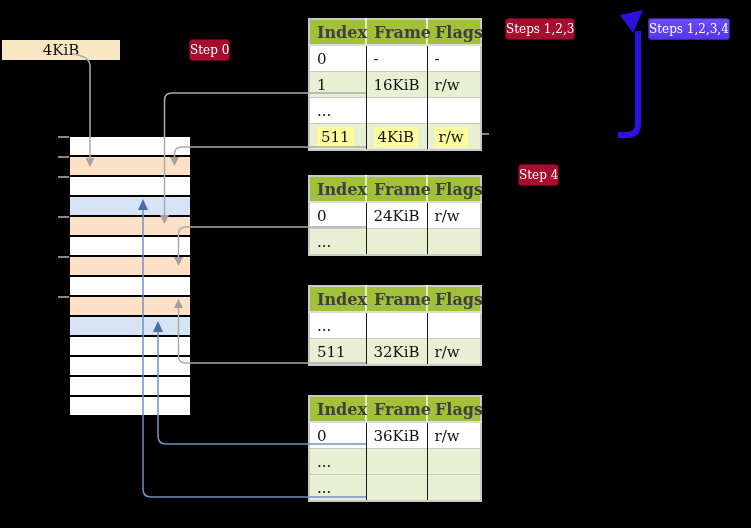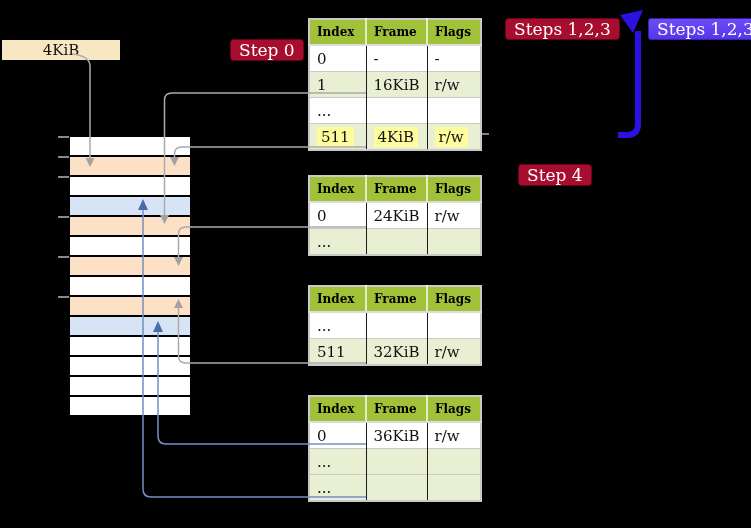--- a/index.html
+++ b/index.html
@@ -21,48 +21,48 @@
     position:relative;width:751px;height:528px;background:#000;overflow:hidden;
     font-family:"DejaVu Serif","Liberation Serif",serif;
   }
   
   .frame-label{
     position:absolute;left:2px;top:40px;width:118px;height:20px;
     background:var(--frame-label-bg);color:#111;font-size:15px;line-height:20px;
     text-align:center;
   }
   .badge{
-    position:absolute;height:18px;line-height:18px;padding:1px 8px;
-    color:#fff;font-size:17px;border-radius:4px;white-space:nowrap;
+    position:absolute;height:18px;line-height:18px;padding:1px 0;
+    color:#fff;font-size:12px;border-radius:4px;white-space:nowrap;
   }
   .badge-red{background:var(--badge-red);border:1px solid rgba(60,0,10,.6);}
   .badge-violet{background:linear-gradient(#6b4df2,var(--badge-violet));border:1px solid rgba(30,10,120,.6);border-radius:3px;}
-  #step0{left:189px;top:39px;margin-left:41px;}
+  #step0{left:189px;top:39px;}
   #steps123{left:505px;top:18px;}
   #steps1234{left:648px;top:18px;}
   #step4{left:518px;top:164px;}
   
   .mrow{position:absolute;left:70px;width:120px;height:18px;}
   .mrow.white{background:#ffffff;}
   .mrow.orange{background:var(--stack-orange);}
   .mrow.blue{background:var(--stack-blue);}
   .tick{position:absolute;left:58px;width:11px;height:2px;background:#8a8a8a;}
   
   table.ptable{
     position:absolute;left:308px;width:172px;table-layout:fixed;
     border-collapse:collapse;background:#fff;border:2px solid #c9c9c9;
     font-size:15px;color:#111;z-index:2;
   }
   table.ptable col:nth-child(1){width:57px;}
   table.ptable col:nth-child(2){width:61px;}
   table.ptable col:nth-child(3){width:54px;}
   table.ptable th{
-    background:var(--header-green);color:#000000;font-weight:bold;text-align:left;
+    background:var(--header-green);color:#404040;font-weight:bold;text-align:left;
     height:24px;padding:0 0 0 7px;border-right:2px solid rgba(255,255,255,.7);
-    border-bottom:2px solid #dcdcdc;font-size:12px;
+    border-bottom:2px solid #dcdcdc;font-size:16px;
   }
   table.ptable th:last-child{border-right:none;}
   table.ptable td{
     height:25px;padding:0 0 0 7px;border-right:1px solid #1a1a1a;
     border-top:1px solid #c9c9c9;overflow:hidden;white-space:nowrap;
   }
   table.ptable td:last-child{border-right:none;}
   table.ptable tr.shade td{background:var(--row-light-green);}
   .hl{background:var(--highlight-yellow);padding:1px 4px;}
   

